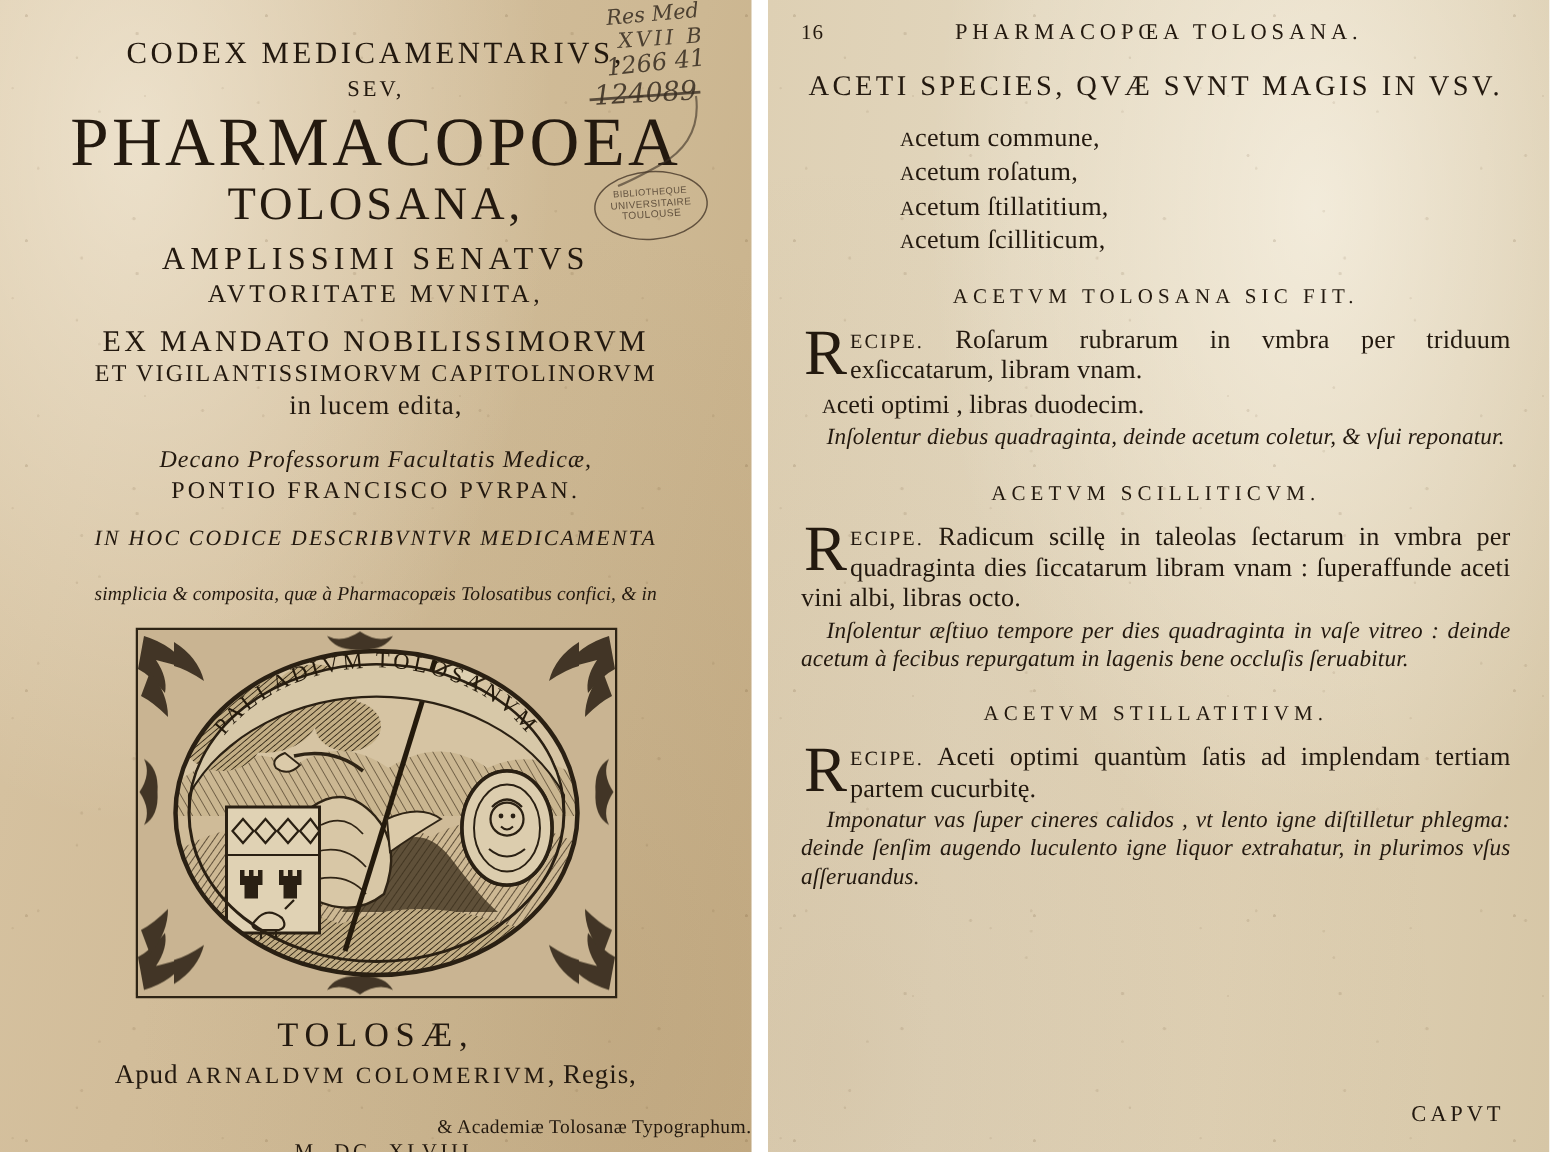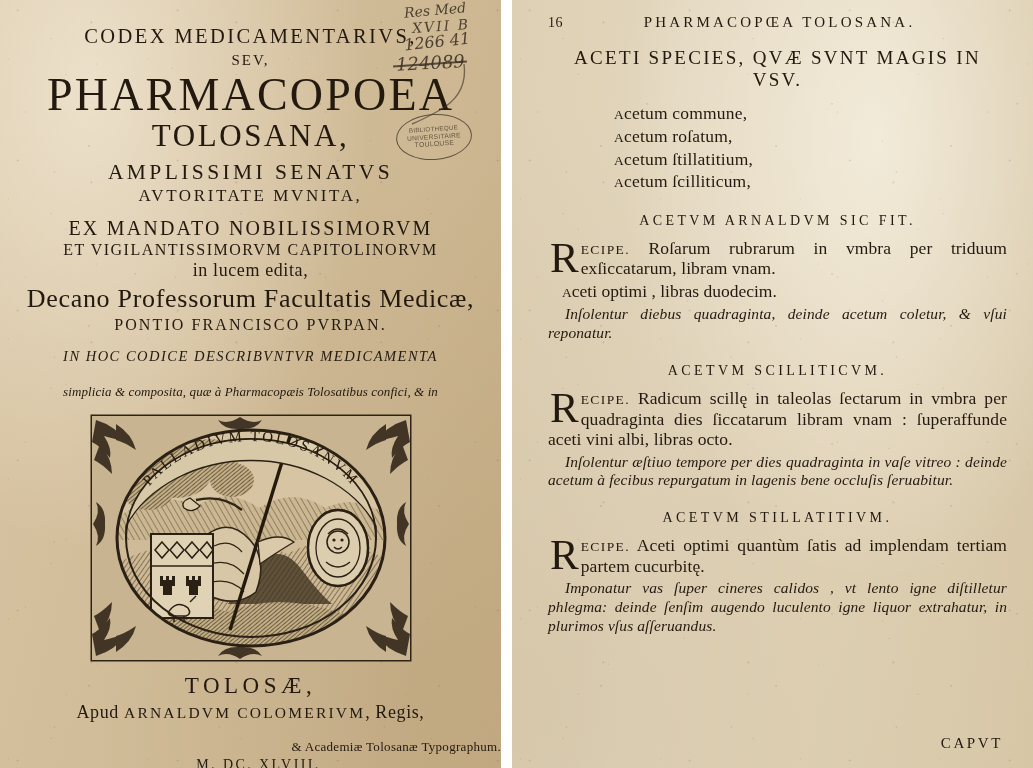--- a/index.html
+++ b/index.html
@@ -98,22 +98,22 @@
   .t-exmandato {
     font-size: 20px; letter-spacing: 2.2px; margin-top: 13px;
   }
   .t-vigilant {
     font-size: 16px; letter-spacing: 1.5px; margin-top: 3px;
   }
   .t-inlucem {
     font-size: 18px; letter-spacing: .6px; margin-top: 2px;
   }
   .t-decano {
-    font-size: 26px; letter-spacing: .7px;
-    margin-top: 5px;
+    font-style: italic; font-size: 16px; letter-spacing: .7px;
+    margin-top: 19px;
   }
   .t-pontio {
     font-size: 16px; letter-spacing: 2.1px; margin-top: 4px;
   }
   .t-inhoc {
     font-style: italic; font-size: 14.5px; letter-spacing: 1.5px;
     margin-top: 15px;
   }
   .t-simplicia {
     font-style: italic; font-size: 13px; letter-spacing: .1px;
@@ -173,21 +173,21 @@
     line-height: 1.12;
     overflow: hidden;
   }
   .stamp span { font-size: 6.6px; letter-spacing: .3px; display: block; }
   .stamp .s1 { font-size: 6.2px; }
   .stamp .s3 { font-size: 6.8px; }
 
   
   .textpage {
     position: relative; z-index: 2;
-    padding: 14px 26px 0 36px;
+    padding: 14px 26px 0 22px;
   }
   .runhead-row {
     display: flex; align-items: baseline;
     margin-bottom: 16px;
   }
   .folio {
     font-size: 14px; letter-spacing: .6px;
     width: 34px; flex: none;
   }
   .runhead {
@@ -457,21 +457,21 @@
 
       <ul class="simple-list" id="species-list">
           <li><span class="ic">A</span><span>cetum commune,</span></li>
           <li><span class="ic">A</span><span>cetum roſatum,</span></li>
           <li><span class="ic">A</span><span>cetum ſtillatitium,</span></li>
           <li><span class="ic">A</span><span>cetum ſcilliticum,</span></li>
         </ul>
 
       <div id="recipes">
           <div>
-            <div class="sub-head">ACETVM ARNALDVM SIC FIT.</div>
+            <div class="sub-head">ACETVM TOLOSANA SIC FIT.</div>
             <div class="recipe">
               <span class="dropcap">R</span>
               <p class="rec-body rec-line"><span class="recipe-word">ECIPE.</span><span> Roſarum rubrarum in vmbra per triduum exſiccatarum, libram vnam.</span></p>
               <div class="ingredient"><span class="ic">A</span><span>ceti optimi , libras duodecim.</span></div>
               <p class="gloss">Inſolentur diebus quadraginta, deinde acetum coletur, &amp; vſui reponatur.</p>
               <div class="clear"></div>
             </div>
           </div>
           <div>
             <div class="sub-head">ACETVM SCILLITICVM.</div>

